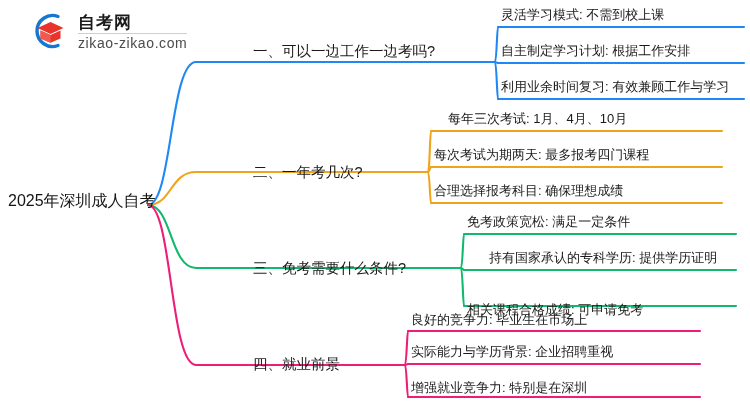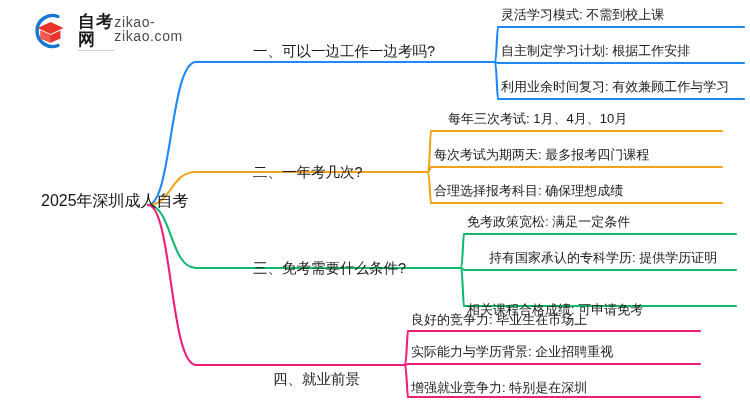--- a/index.html
+++ b/index.html
@@ -29,21 +29,21 @@
   }
   #logo .mark {
     width: 44px;
     height: 44px;
     position: relative;
     flex: 0 0 auto;
   }
   #logo .mark svg { display: block; }
   #logo .wordmark {
     display: flex;
-    flex-direction: row;
+    flex-direction: column;
     justify-content: flex-end;
     padding-top: 2px;
   }
   #logo .wordmark .cn {
     font-size: 17px;
     font-weight: bold;
     letter-spacing: 1px;
     line-height: 1.05;
     color: #1b1b1b;
     border-bottom: 1px solid #cfcfcf;
@@ -70,36 +70,35 @@
     position: absolute;
     white-space: nowrap;
     line-height: 1;
   }
   #root-node {
     left: 8px;
     top: 193px;
     font-size: 16px;
     font-weight: 500;
     color: #141414;
-    margin-left: 33px;
   }
   .branch-label {
     font-size: 14.5px;
     font-weight: 500;
     color: #1a1a1a;
   }
   .leaf-label {
     font-size: 13px;
     color: #1a1a1a;
   }
 
   #branch-label-0 { left: 253px; top: 44px; }
   #branch-label-1 { left: 253px; top: 165px; }
   #branch-label-2 { left: 253px; top: 261px; }
-  #branch-label-3 { left: 253px; top: 372px; margin-left: 20px; }
+  #branch-label-3 { left: 253px; top: 357px; }
 
   .leaf-0-0 { left: 501px; top: 8px; }
   .leaf-0-1 { left: 501px; top: 44px; }
   .leaf-0-2 { left: 501px; top: 80px; }
 
   .leaf-1-0 { left: 448px; top: 112px; }
   .leaf-1-1 { left: 434px; top: 148px; }
   .leaf-1-2 { left: 434px; top: 184px; text-align: center; }
 
   .leaf-2-0 { left: 467px; top: 215px; }

